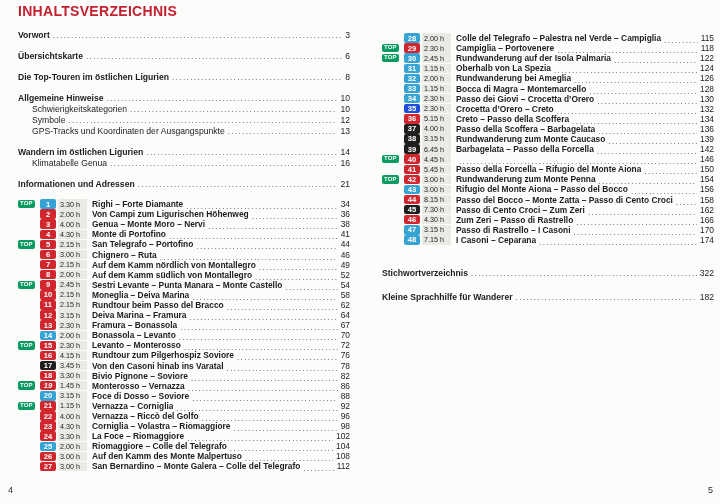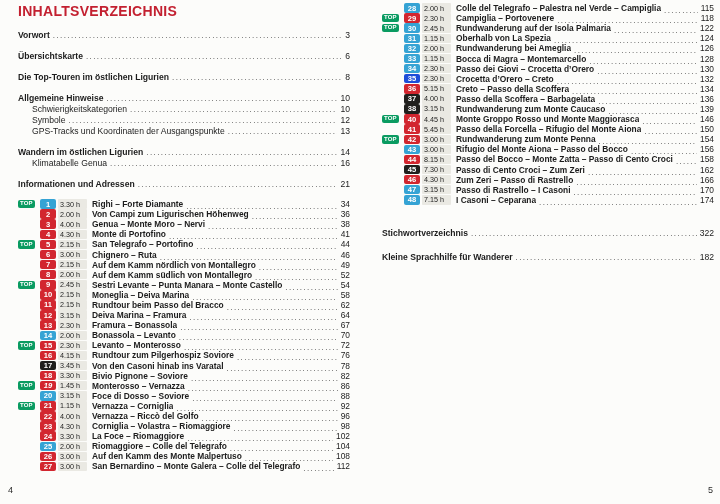--- a/index.html
+++ b/index.html
@@ -3,21 +3,21 @@
 <meta charset="utf-8">
 <style>
   html,body{margin:0;padding:0;}
   .spread{
     position:relative; width:720px; height:504px; overflow:hidden;
     background:#fcfcfa; color:#1c1c1c;
     font-family:"Liberation Sans", sans-serif;
   }
   .page-col{position:absolute; top:3px;}
   .page-left{left:18px; width:332px;}
-  .page-right{left:382px; width:332px;}
+  .page-right{left:382px; width:332px;margin-top:30px;}
   .heading{
     margin:0 0 11px 0; font-size:14px; font-weight:bold; letter-spacing:.3px;
   }
   
   .frow{display:flex; align-items:baseline; font-size:8.6px; line-height:11px; height:11px;}
   .frow.bold .label{font-weight:bold;}
   .frow.indent{padding-left:14px;}
   .frow.gap{margin-bottom:10px;}
   .label{white-space:nowrap;}
   
@@ -435,26 +435,33 @@
         </div>
         <div class="trow">
           <span class="top-slot"></span>
           <span class="num-badge" style="background: rgb(32, 31, 29);">38</span>
           <span class="duration-chip" style="background: rgb(234, 233, 227);">3.15 h</span>
           <span class="title">Rundwanderung zum Monte Caucaso</span>
           <span class="leader"></span>
           <span class="page-ref">139</span>
         </div>
         <div class="trow">
+          <span class="top-slot"></span>
+          <span class="num-badge" style="background: rgb(32, 31, 29);">39</span>
+          <span class="duration-chip" style="background: rgb(234, 233, 227);">6.45 h</span>
+          <span class="title">Barbagelata – Passo della Forcella</span>
+          <span class="leader"></span>
+          <span class="page-ref">142</span>
+        </div>
+        <div class="trow">
           <span class="top-slot">
             <span class="top-badge" style="background: rgb(10, 155, 97);">TOP</span>
           </span>
           <span class="num-badge" style="background: rgb(210, 38, 47);">40</span>
           <span class="duration-chip" style="background: rgb(234, 233, 227);">4.45 h</span>
-          <span class="title">Monte Groppo Rosso und Monte Maggiorasca</span>
           <span class="leader"></span>
           <span class="page-ref">146</span>
         </div>
         <div class="trow">
           <span class="top-slot"></span>
           <span class="num-badge" style="background: rgb(210, 38, 47);">41</span>
           <span class="duration-chip" style="background: rgb(234, 233, 227);">5.45 h</span>
           <span class="title">Passo della Forcella – Rifugio del Monte Aiona</span>
           <span class="leader"></span>
           <span class="page-ref">150</span>

